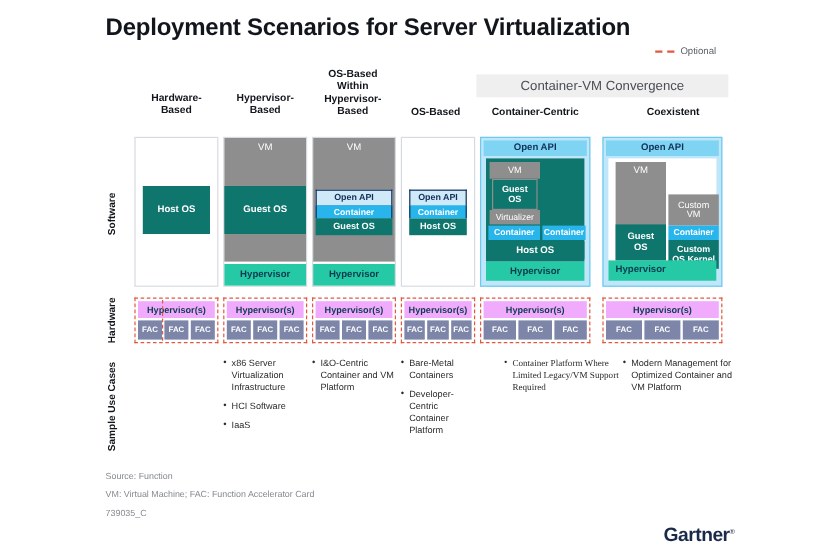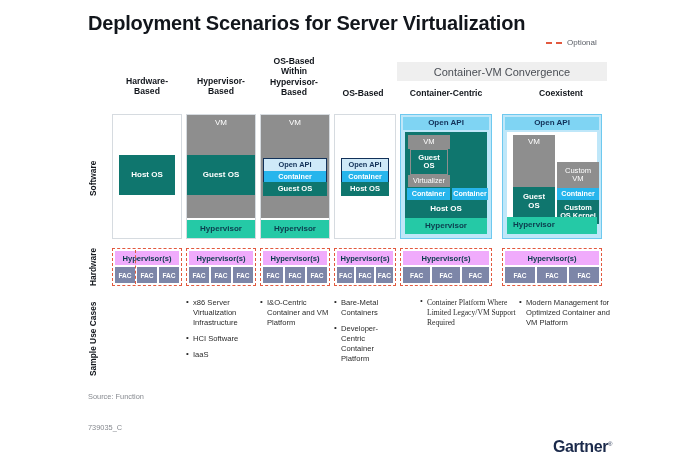--- a/index.html
+++ b/index.html
@@ -258,16 +258,17 @@
         <li>Container Platform Where Limited Legacy/VM Support Required</li>
       </ul>
     </div>
   <div class="uc-col" style="left:504px;width:100px;margin-left:15px;">
       <ul>
         <li>Modern Management for Optimized Container and VM Platform</li>
       </ul>
     </div>
 
   <div class="foot" style="top:392px;">Source: Function</div>
+  <div class="foot" style="top:407px;">VM: Virtual Machine; FAC: Function Accelerator Card</div>
   <div class="foot" style="top:423px;">739035_C</div>
   <div class="gartner"><span>Gartner</span><span class="reg">®</span></div>
 
 </div>
 
 </body></html>

